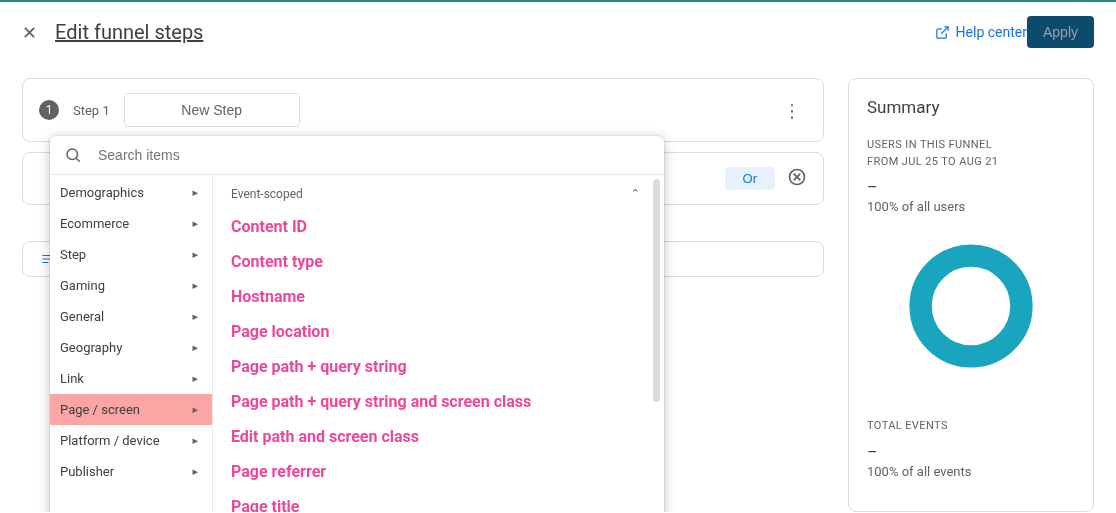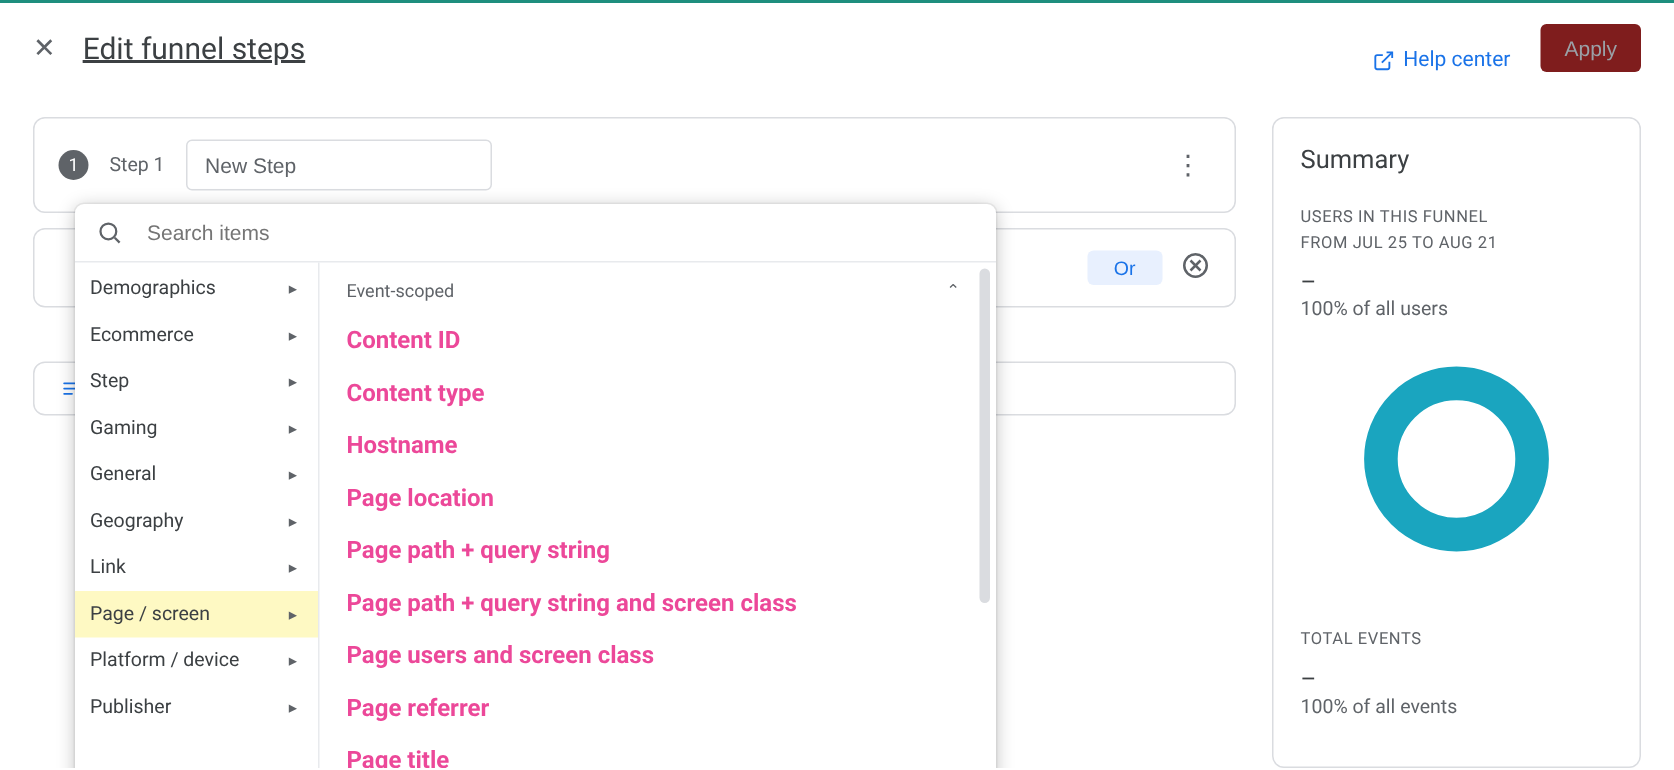--- a/index.html
+++ b/index.html
@@ -13,25 +13,25 @@
     }
     .topbar {
       display: flex;
       align-items: center;
       justify-content: space-between;
       padding: 14px 22px;
     }
     .topbar-left { display: flex; align-items: center; gap: 18px; }
     .close-x { font-size: 18px; color: #5f6368; cursor: pointer; }
     .title { font-size: 20px; color: #3c4043; font-weight: 400; text-decoration: underline; }
-    .topbar-right { display: flex; align-items: flex-end; gap: 20px; }
+    .topbar-right { display: flex; align-items: center; gap: 0; }
     .help-link { color: #1a73e8; font-size: 14px; display: flex; align-items: center; gap: 6px; cursor: pointer; }
     .help-icon { width: 15px; height: 15px; }
     .apply-btn {
-      background: #7f1d1d; color: #9aa0a6; border: none;
+      background: #0c4a6e; color: #9aa0a6; border: none;
       padding: 8px 16px; border-radius: 4px; font-size: 14px;
       cursor: not-allowed;
     }
 
     .content {
       display: flex;
       gap: 24px;
       padding: 16px 22px 0;
     }
     .main-col { flex: 1; position: relative; }
@@ -43,22 +43,22 @@
       display: flex; align-items: center; gap: 14px;
     }
     .step-badge {
       width: 20px; height: 20px; border-radius: 50%;
       background: #5f6368; color: #fff; font-size: 12px;
       display: flex; align-items: center; justify-content: center;
     }
     .step-label { font-size: 13px; color: #5f6368; }
     .step-input {
       border: 1px solid #dadce0; border-radius: 4px;
-      padding: 8px 12px; font-size: 14px; color: #5f6368;
-      width: 204px; outline: none;
+      padding: 8px 28px; font-size: 14px; color: #5f6368;
+      width: 176px; outline: none; text-align: center;
     }
     .step-menu { margin-left: auto; color: #5f6368; font-size: 18px; cursor: pointer; padding: 0 6px; }
 
     .rule-card {
       border: 1px solid #dadce0; border-radius: 8px;
       margin-top: 10px; padding: 14px 16px;
       display: flex; align-items: center;
     }
     .rule-right { margin-left: auto; display: flex; gap: 12px; }
     .or-pill {
@@ -103,21 +103,21 @@
       width: 162px;
       overflow-y: auto;
       padding: 2px 0;
     }
     .cat-item {
       display: flex; align-items: center; justify-content: space-between;
       padding: 8px 14px 8px 10px;
       font-size: 13px; color: #3c4043;
       cursor: pointer;
     }
-    .cat-item.active { background: #fef9c3; }
+    .cat-item.active { background: #fca5a5; }
     .chevron { color: #5f6368; font-size: 11px; }
     .items-col {
       flex: 1; overflow-y: auto; position: relative;
       border-left: 1px solid #e8eaed;
       padding: 4px 0;
     }
     .scrollbar-track {
       position: absolute; top: 4px; right: 4px; width: 7px; height: 60%; background: #dadce0; border-radius: 4px;
     }
     .scope-header {
@@ -251,21 +251,21 @@
             <span>Event-scoped</span>
             <span class="chevron">⌃</span>
           </div>
           <div id="items-list">
               <div class="item-row">Content ID</div>
               <div class="item-row">Content type</div>
               <div class="item-row">Hostname</div>
               <div class="item-row">Page location</div>
               <div class="item-row">Page path + query string</div>
               <div class="item-row">Page path + query string and screen class</div>
-              <div class="item-row">Page users and screen class</div>
+              <div class="item-row">Edit path and screen class</div>
               <div class="item-row">Page referrer</div>
               <div class="item-row">Page title</div>
             </div>
           <div class="scrollbar-track"></div>
         </div>
       </div>
     </div>
 
   </div>
 

